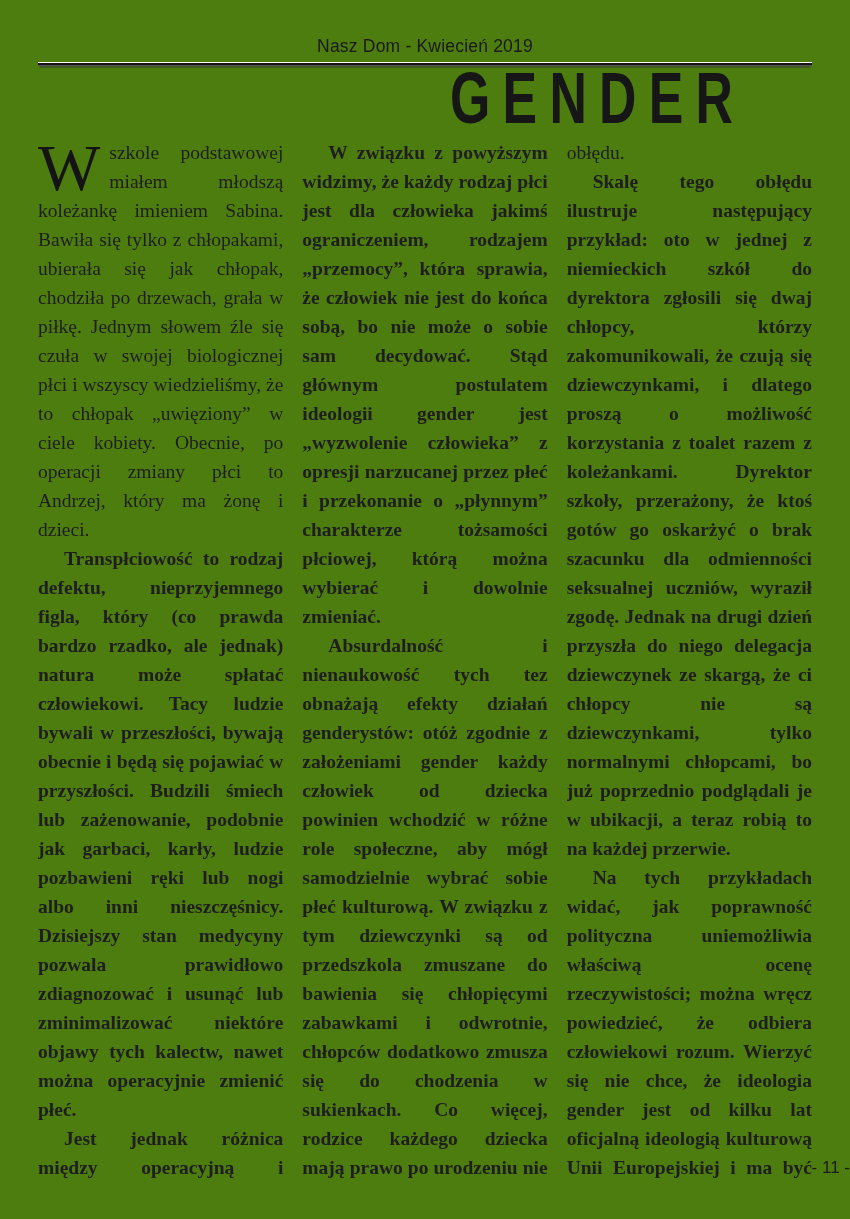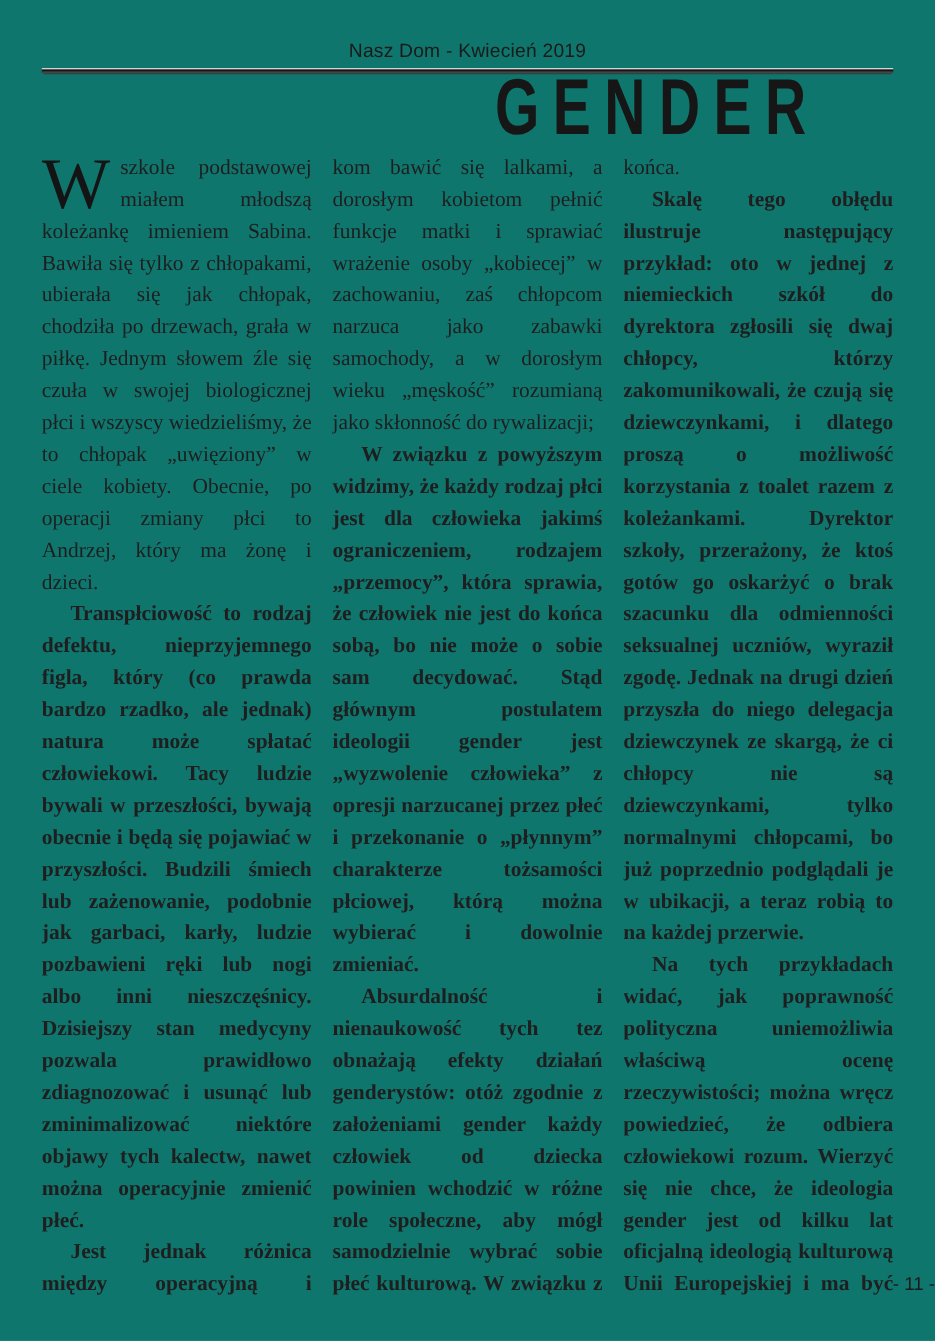--- a/index.html
+++ b/index.html
@@ -1,21 +1,21 @@
 <!DOCTYPE html>
 <html lang="pl"><head>
 <meta charset="utf-8">
 <style>
   html, body { margin: 0; padding: 0; background: #e8e8e8; }
   .page {
     position: relative;
     width: 850px;
     height: 1219px;
     margin: 0 auto;
-    background: #0f766e;
+    background: #4d7c0f;
     color: #1c1c1c;
     overflow: hidden;
     font-family: "Liberation Serif", "DejaVu Serif", serif;
   }
   .page-header {
     margin-top: 36px;
     text-align: center;
     font-family: "Liberation Sans", "DejaVu Sans", sans-serif;
     font-size: 17.5px;
     color: #1a1a1a;
@@ -107,26 +107,25 @@
     <div class="gender-title">GENDER</div>
   </div>
 
   <div class="columns">
     <div class="column">
         <p class=""><span class="dropcap">W</span>szkole podstawowej miałem młodszą koleżankę imieniem Sabina. Bawiła się tylko z chłopakami, ubierała się jak chłopak, chodziła po drzewach, grała w piłkę. Jednym słowem źle się czuła w swojej biologicznej płci i wszyscy wiedzieliśmy, że to chłopak „uwięziony” w ciele kobiety. Obecnie, po operacji zmiany płci to Andrzej, który ma żonę i dzieci.</p>
         <p class="indent">Transpłciowość to rodzaj defektu, nieprzyjemnego figla, który (co prawda bardzo rzadko, ale jednak) natura może spłatać człowiekowi. Tacy ludzie bywali w przeszłości, bywają obecnie i będą się pojawiać w przyszłości. Budzili śmiech lub zażenowanie, podobnie jak garbaci, karły, ludzie pozbawieni ręki lub nogi albo inni nieszczęśnicy. Dzisiejszy stan medycyny pozwala prawidłowo zdiagnozować i usunąć lub zminimalizować niektóre objawy tych kalectw, nawet można operacyjnie zmienić płeć.</p>
         <p class="indent">Jest jednak różnica między operacyjną i hormonalną zmianą płci w opisanym powyżej przykładzie, a ideologią gender. W przypadku mojej znajomej, jak i innych wypadkach tego typu, uznaje się dane zjawisko, zgodnie z odczuciami samego człowieka, który przeżywa swą odmienność, jako odstępstwo od normy, a więc jako rodzaj schorzenia. Dlatego można podjąć terapię, a jak trzeba, to i przeprowadzić operację, żeby pacjenta wyleczyć, czyli przywrócić go do stanu normalnego.</p>
       </div>
     <div class="column">
-        <p class="">kom bawić się lalkami, a dorosłym kobietom pełnić funkcje matki i sprawiać wrażenie osoby „kobiecej” w zachowaniu, zaś chłopcom narzuca jako zabawki samochody, a w dorosłym wieku „męskość” rozumianą jako skłonność do rywalizacji;</p>
         <p class="indent">W związku z powyższym widzimy, że każdy rodzaj płci jest dla człowieka jakimś ograniczeniem, rodzajem „przemocy”, która sprawia, że człowiek nie jest do końca sobą, bo nie może o sobie sam decydować. Stąd głównym postulatem ideologii gender jest „wyzwolenie człowieka” z opresji narzucanej przez płeć i przekonanie o „płynnym” charakterze tożsamości płciowej, którą można wybierać i dowolnie zmieniać.</p>
         <p class="indent">Absurdalność i nienaukowość tych tez obnażają efekty działań genderystów: otóż zgodnie z założeniami gender każdy człowiek od dziecka powinien wchodzić w różne role społeczne, aby mógł samodzielnie wybrać sobie płeć kulturową. W związku z tym dziewczynki są od przedszkola zmuszane do bawienia się chłopięcymi zabawkami i odwrotnie, chłopców dodatkowo zmusza się do chodzenia w sukienkach. Co więcej, rodzice każdego dziecka mają prawo po urodzeniu nie określać jego płci w dokumentach urzędowych, lecz zaznaczyć opcję „inna”, aby dziecko, kiedy samo sobie wybierze płeć, mogło się świadomie określić tę zasadę wprowadzono w zeszłym roku w Niemczech). Sądy, które dzielnie stoją na straży tych i podobnych szaleństw, potrafią skazać za nazywanie kobietą człowieka wyglądającego jak kobieta, która jednakże czuje się mężczyzną i każe się mężczyzną na-</p>
       </div>
     <div class="column">
-    <p class="">końca.</p>
+    <p class="">obłędu.</p>
         <p class="indent">Skalę tego obłędu ilustruje następujący przykład: oto w jednej z niemieckich szkół do dyrektora zgłosili się dwaj chłopcy, którzy zakomunikowali, że czują się dziewczynkami, i dlatego proszą o możliwość korzystania z toalet razem z koleżankami. Dyrektor szkoły, przerażony, że ktoś gotów go oskarżyć o brak szacunku dla odmienności seksualnej uczniów, wyraził zgodę. Jednak na drugi dzień przyszła do niego delegacja dziewczynek ze skargą, że ci chłopcy nie są dziewczynkami, tylko normalnymi chłopcami, bo już poprzednio podglądali je w ubikacji, a teraz robią to na każdej przerwie.</p>
         <p class="indent">Na tych przykładach widać, jak poprawność polityczna uniemożliwia właściwą ocenę rzeczywistości; można wręcz powiedzieć, że odbiera człowiekowi rozum. Wierzyć się nie chce, że ideologia gender jest od kilku lat oficjalną ideologią kulturową Unii Europejskiej i ma być obowiązkowo wdrażana we wszystkich państwach członkowskich.</p>
         <p class="indent">Celem pośrednim genderystów jest likwidacja kwalifikacji etycznej zachowań seksualnych człowieka, to znaczy zanik pojęć dobra i zła w odniesieniu do spraw związanych z płciowością, które mają zostać sprowadzone do czegoś w rodzaju przyjemnych zabiegów higienicznych. Celem ostatecznym, bynajmniej nie kamuflowanym, jest zniszczenie małżeństwa i rodziny jako tej przestrzeni, która zniewala człowieka w największym stopniu. Ideologia gender zatem, poprzez „wyzwolenie” człowieka najpierw od płci, ma go w rezultacie wyzwolić od różnych innych zniewoleń i opresji, których nawet nie jest (jeszcze) świadomy.</p>
       </div>
   </div>
 
   <div class="page-number">- 11 -</div>
 
 </div>
 

